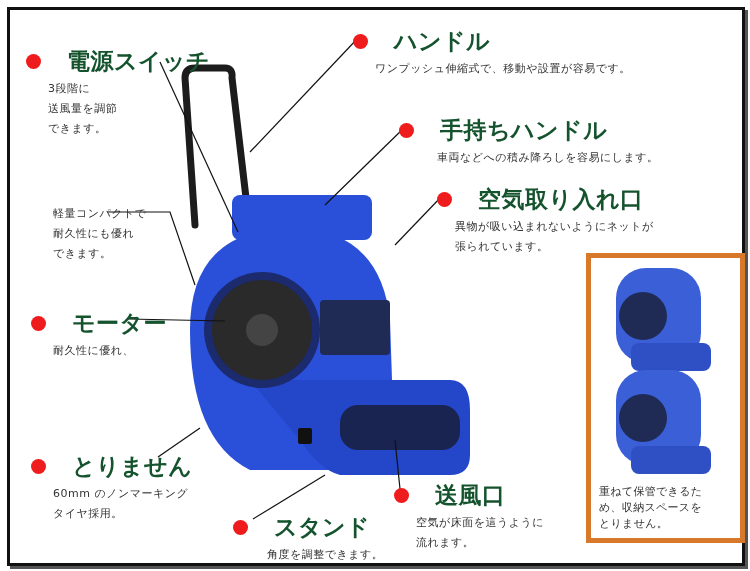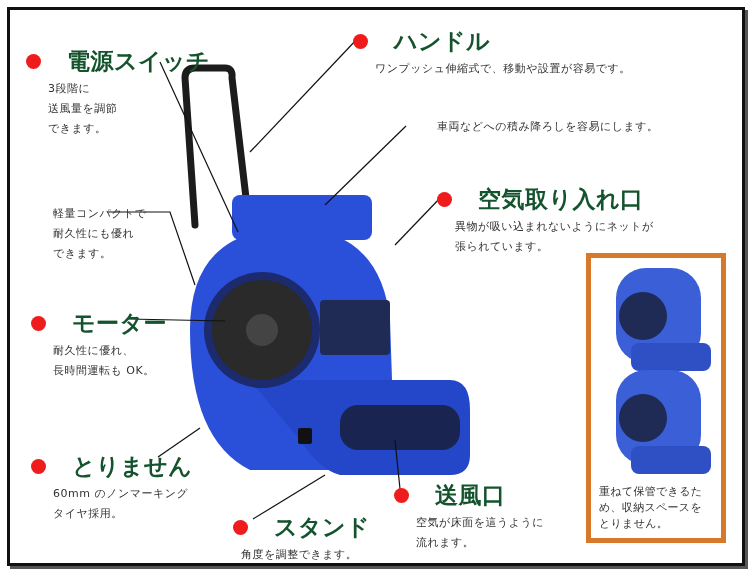--- a/index.html
+++ b/index.html
@@ -8,21 +8,21 @@
   .frame { position: absolute; left: 7px; top: 7px; width: 732px; height: 553px;
            border: 3px solid #111; background: #fff; box-shadow: 3px 3px 0 #555; }
   .callout { position: absolute; }
   .title { display: flex; align-items: center; font-weight: bold; font-size: 23px;
            color: #14532d; letter-spacing: 0.5px; white-space: nowrap; gap: 24px; }
   .dot { width: 15px; height: 15px; border-radius: 50%; background: #ee1c1c;
          display: inline-block; margin-right: 2px; flex: 0 0 auto; }
   .desc { font-size: 11px; color: #333; line-height: 20px; margin-top: 2px;
           white-space: nowrap; letter-spacing: 0.5px; }
   svg.lines { position: absolute; left: 0; top: 0; }
-  .side { position: absolute; left: 586px; top: 253px; width: 140px; height: 290px;
+  .side { position: absolute; left: 586px; top: 253px; width: 159px; height: 290px;
           border: 5px solid #d8782a; background: #fff; box-sizing: border-box; }
   .side-cap { position: absolute; left: 8px; top: 226px; font-size: 11px; color: #333;
               line-height: 16px; letter-spacing: 0.3px; }
 </style>
 </head>
 <body>
 
 <div class="frame"></div>
 
 <svg class="lines" width="750" height="571">
@@ -71,20 +71,24 @@
   <div class="title">
       <span class="dot"></span>
       <span>ハンドル</span>
     </div>
   <div class="desc" style="margin-left:22px">
     <div>ワンプッシュ伸縮式で、移動や設置が容易です。</div>
   </div>
 </div>
 
 <div class="callout" style="left:399px;top:115px">
+  <div class="title">
+      <span class="dot"></span>
+      <span>手持ちハンドル</span>
+    </div>
   <div class="desc" style="margin-left:38px">
     <div>車両などへの積み降ろしを容易にします。</div>
   </div>
 </div>
 
 <div class="callout" style="left:437px;top:184px">
   <div class="title">
       <span class="dot"></span>
       <span>空気取り入れ口</span>
     </div>
@@ -102,41 +106,40 @@
   </div>
 </div>
 
 <div class="callout" style="left:31px;top:308px">
   <div class="title">
       <span class="dot"></span>
       <span>モーター</span>
     </div>
   <div class="desc" style="margin-left:22px">
     <div>耐久性に優れ、</div>
-    <div>長時間運転も OK。</div>
   </div>
 </div>
 
 <div class="callout" style="left:31px;top:451px">
   <div class="title">
       <span class="dot"></span>
       <span>とりません</span>
     </div>
   <div class="desc" style="margin-left:22px">
     <div>60mm のノンマーキング</div>
     <div>タイヤ採用。</div>
   </div>
 </div>
 
 <div class="callout" style="left:233px;top:512px">
   <div class="title">
       <span class="dot"></span>
       <span>スタンド</span>
     </div>
-  <div class="desc" style="margin-left:8px">
+  <div class="desc" style="margin-left:34px">
     <div>角度を調整できます。</div>
   </div>
 </div>
 
 <div class="callout" style="left:394px;top:480px">
   <div class="title">
       <span class="dot"></span>
       <span>送風口</span>
     </div>
   <div class="desc" style="margin-left:22px">

